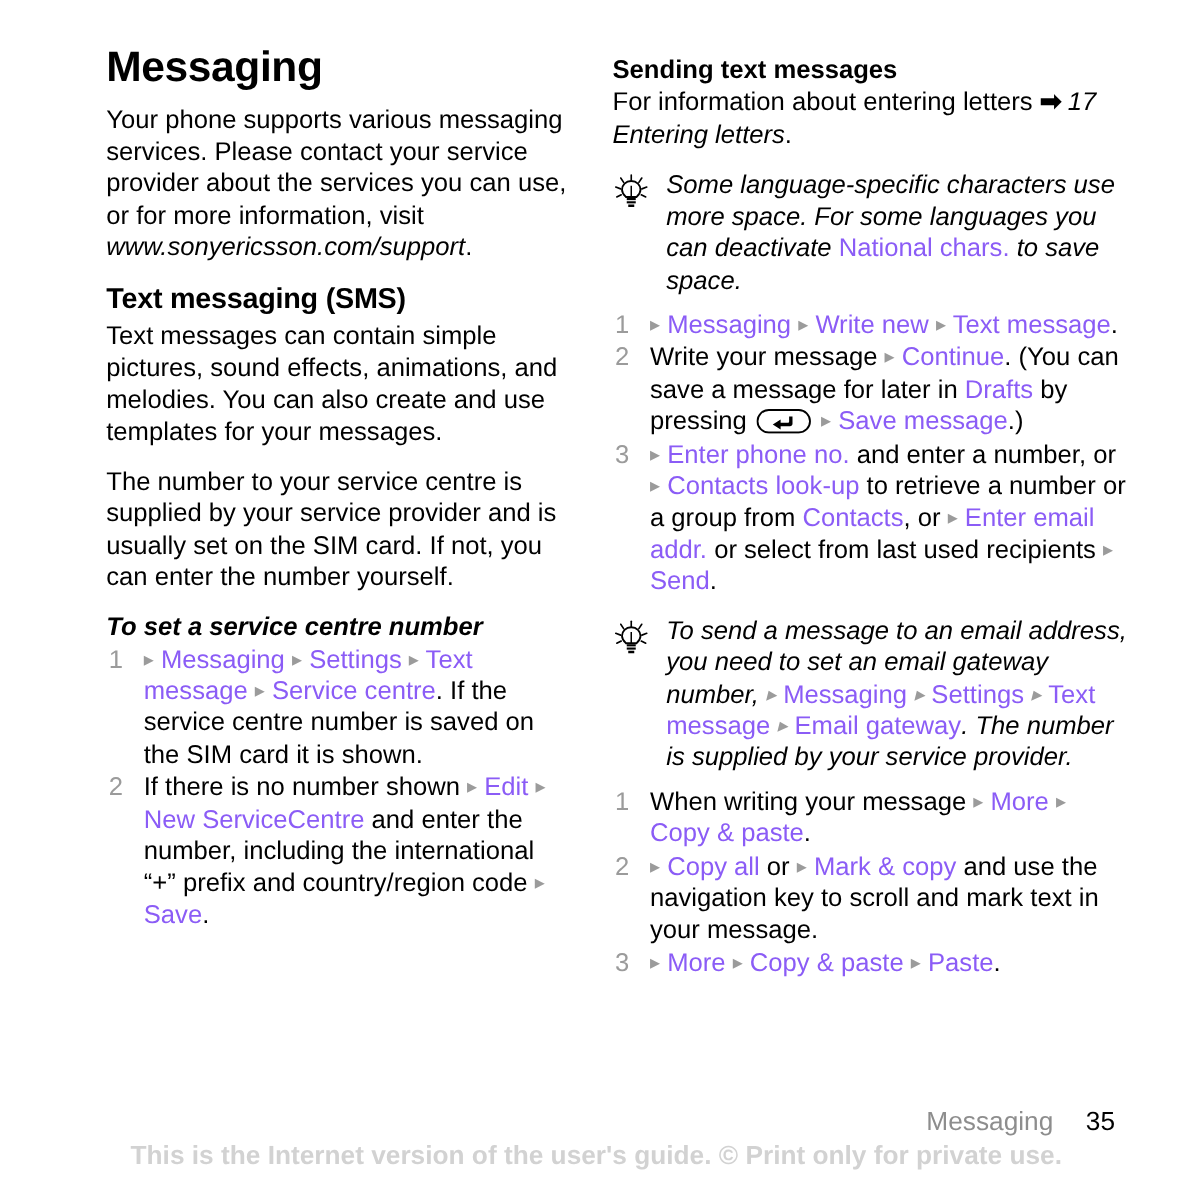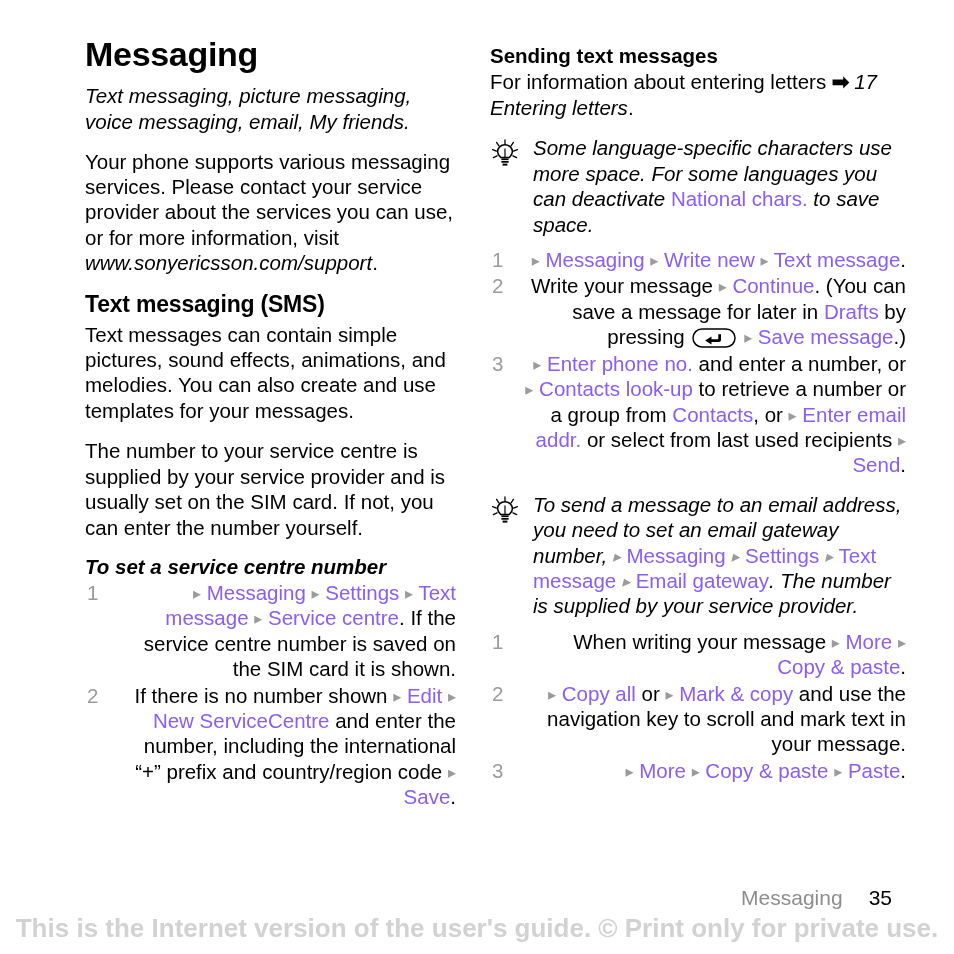--- a/index.html
+++ b/index.html
@@ -61,21 +61,20 @@
     font-size: 20.5px;
     font-weight: bold;
     font-style: italic;
     margin: 14px 0 1px 0;
   }
   ol.steps {
     list-style: none;
     margin: 0 4px 4px 0;
     padding: 0;
     counter-reset: stepnum;
-    text-align: right;
   }
   ol.steps > li {
     position: relative;
     padding-left: 30px;
     font-size: 20.5px;
     line-height: 1.24;
     margin-bottom: 1px;
   }
   ol.steps > li::before {
     counter-increment: stepnum;
@@ -132,35 +131,34 @@
   .footer-ref .pagenum {
     color: #000000;
     margin-left: 26px;
   }
   .footer-note {
     position: absolute;
     left: 0;
     right: 0;
     top: 913px;
     text-align: center;
-    font-size: 26px;
+    font-size: 21px;
     font-weight: bold;
     color: #d2d2d2;
   }
 </style>
 </head>
 <body>
 
 <div class="page">
 
   <div class="col col-left">
 
     <h1 class="title">Messaging</h1>
 
-    <div class="subtitle">Text messaging, picture messaging, voice messaging, email, My friends.</div>
 
     <p class="body"><span>Your phone supports various messaging services. Please contact your service provider about the services you can use, or for more information, visit </span><em>www.sonyericsson.com/support</em>.</p>
 
     <h2 class="sect">Text messaging (SMS)</h2>
     <p class="body">Text messages can contain simple pictures, sound effects, animations, and melodies. You can also create and use templates for your messages.</p>
 
     <p class="body">The number to your service centre is supplied by your service provider and is usually set on the SIM card. If not, you can enter the number yourself.</p>
 
     <h3 class="proc">To set a service centre number</h3>
     <ol class="steps">

